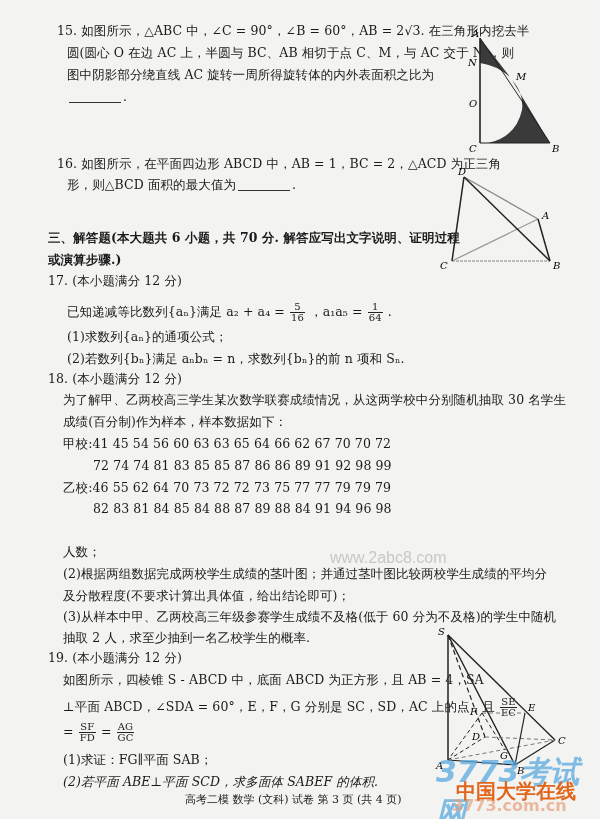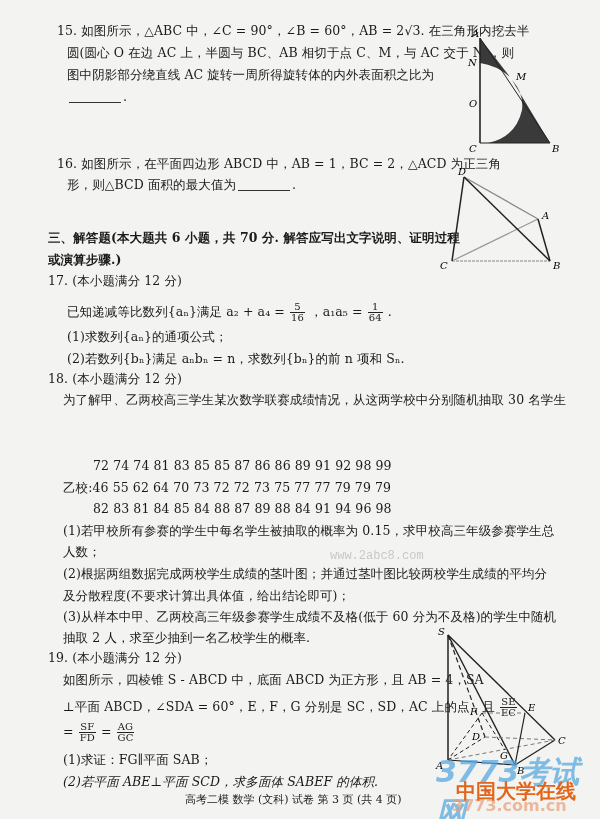--- a/index.html
+++ b/index.html
@@ -11,21 +11,21 @@
     position: relative;
   }
   .page { position: absolute; inset: 0; }
   .line { position: absolute; font-size: 12.5px; line-height: 16px; white-space: nowrap; letter-spacing: 0.1px; }
   .b { font-weight: bold; }
   .blank { display: inline-block; width: 52px; border-bottom: 1px solid #333; margin: 0 2px; vertical-align: -2px; }
   .frac { display: inline-block; vertical-align: middle; text-align: center; font-size: 10px; line-height: 10px; margin: 0 1px; }
   .frac .num { display: block; border-bottom: 1px solid #222; padding: 0 1px; }
   .frac .den { display: block; padding: 0 1px; }
   .fig { position: absolute; }
-  .watermark-url { position: absolute; font-family: Liberation Mono, monospace; font-size: 12px; color: #c8c8c8; }
+  .watermark-url { position: absolute; font-family: Liberation Sans, sans-serif; font-size: 16px; color: #c8c8c8; }
   .wm1 { position: absolute; font-family: "DejaVu Sans", sans-serif; font-style: italic; font-weight: bold; color: #5aa9e0; opacity: 0.75; font-size: 30px; }
   .wm2 { position: absolute; font-family: "DejaVu Sans", sans-serif; font-weight: bold; color: #e2661a; font-size: 20px; }
   .wm3 { position: absolute; font-family: "DejaVu Sans", sans-serif; font-weight: bold; color: #e9a07a; opacity: 0.7; font-size: 16px; }
   .footer { position: absolute; font-size: 11px; }
 </style>
 </head>
 <body>
 
 <div class="page">
 
@@ -75,24 +75,25 @@
     <span class="frac"><span class="num">5</span><span class="den">16</span></span>
     <span>，a₁a₅ =</span>
     <span class="frac"><span class="num">1</span><span class="den">64</span></span>
     <span>.</span>
   </div>
   <div class="line" style="left:67px; top:329px;">(1)求数列{aₙ}的通项公式；</div>
   <div class="line" style="left:67px; top:351px;">(2)若数列{bₙ}满足 aₙbₙ = n，求数列{bₙ}的前 n 项和 Sₙ.</div>
 
   <div class="line" style="left:48px; top:371px;">18. (本小题满分 12 分)</div>
   <div class="line" style="left:63px; top:392px;">为了解甲、乙两校高三学生某次数学联赛成绩情况，从这两学校中分别随机抽取 30 名学生</div>
+  <div class="line" style="left:63px; top:414px;">成绩(百分制)作为样本，样本数据如下：</div>
+  <div class="line" style="left:63px; top:436px;"><span>甲校:</span><span>41 45 54 56 60 63 63 65 64 66 62 67 70 70 72</span></div>
   <div class="line" style="left:93px; top:458px;">72 74 74 81 83 85 85 87 86 86 89 91 92 98 99</div>
   <div class="line" style="left:63px; top:480px;text-align:right;"><span>乙校:</span><span>46 55 62 64 70 73 72 72 73 75 77 77 79 79 79</span></div>
   <div class="line" style="left:93px; top:501px;">82 83 81 84 85 84 88 87 89 88 84 91 94 96 98</div>
-  <div class="line" style="left:63px; top:523px;">(1)若甲校所有参赛的学生中每名学生被抽取的概率为 0.15，求甲校高三年级参赛学生总</div>
   <div class="line" style="left:63px; top:544px;">人数；</div>
   <div class="watermark-url" style="left:330px; top:549px;">www.2abc8.com</div>
   <div class="line" style="left:63px; top:566px;">(2)根据两组数据完成两校学生成绩的茎叶图；并通过茎叶图比较两校学生成绩的平均分</div>
   <div class="line" style="left:63px; top:588px;">及分散程度(不要求计算出具体值，给出结论即可)；</div>
   <div class="line" style="left:63px; top:609px;">(3)从样本中甲、乙两校高三年级参赛学生成绩不及格(低于 60 分为不及格)的学生中随机</div>
   <div class="line" style="left:63px; top:630px;">抽取 2 人，求至少抽到一名乙校学生的概率.</div>
 
   <div class="line" style="left:48px; top:650px;">19. (本小题满分 12 分)</div>
   <div class="line" style="left:63px; top:672px;">如图所示，四棱锥 S - ABCD 中，底面 ABCD 为正方形，且 AB = 4，SA</div>
   <div class="line" style="left:63px; top:697px;">

